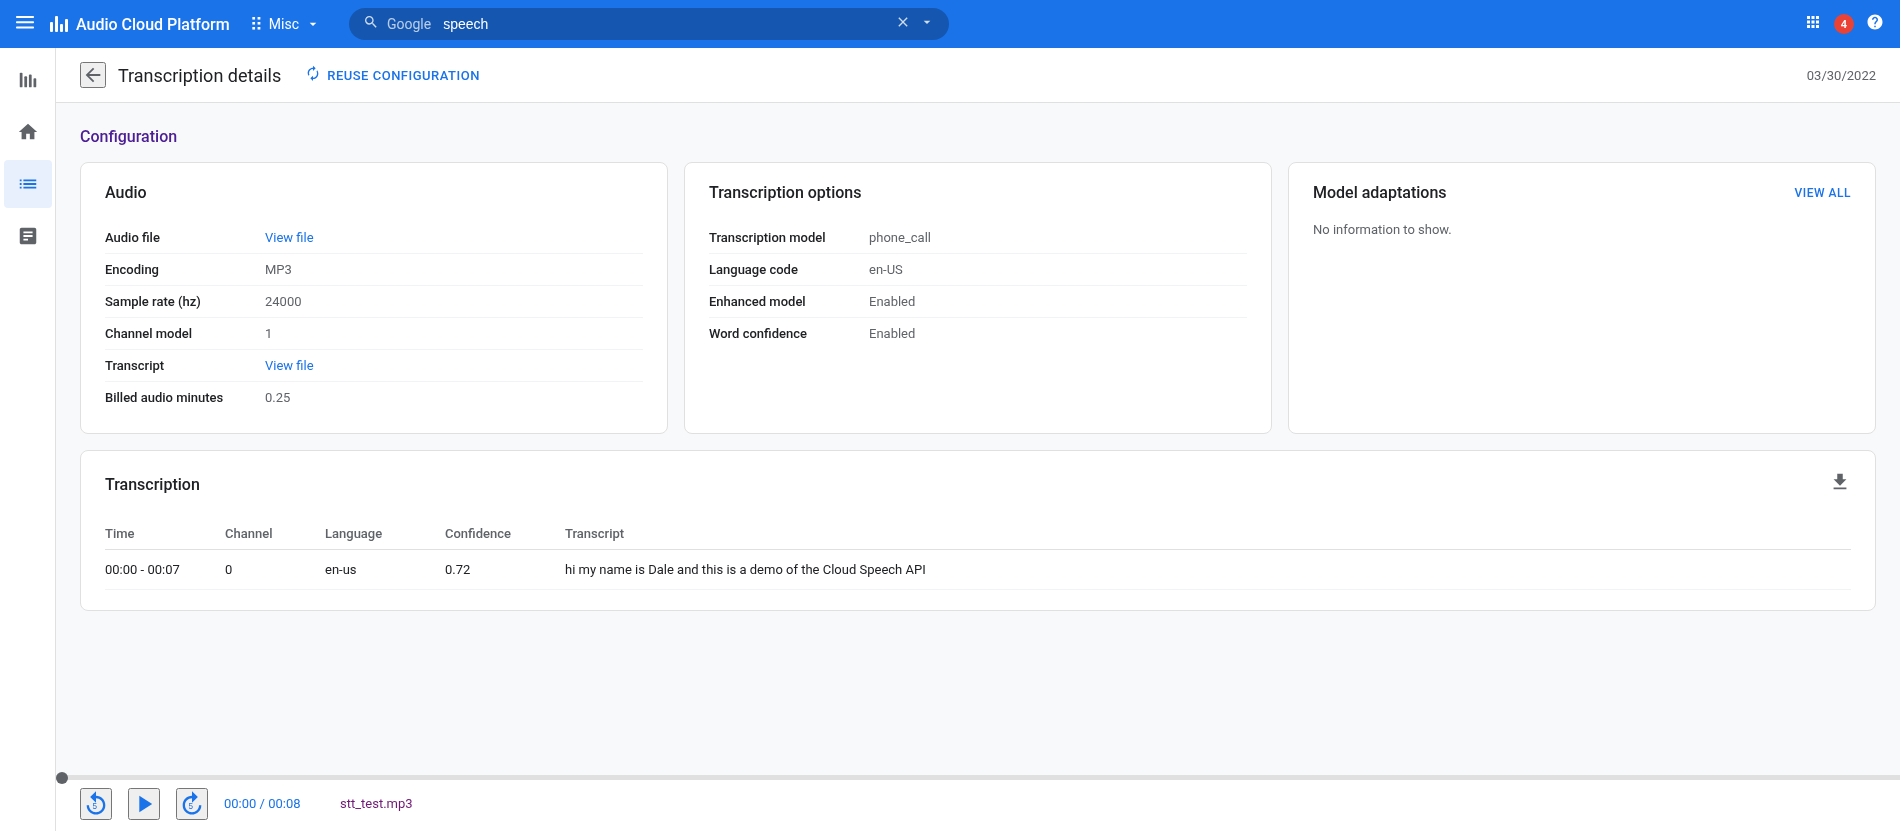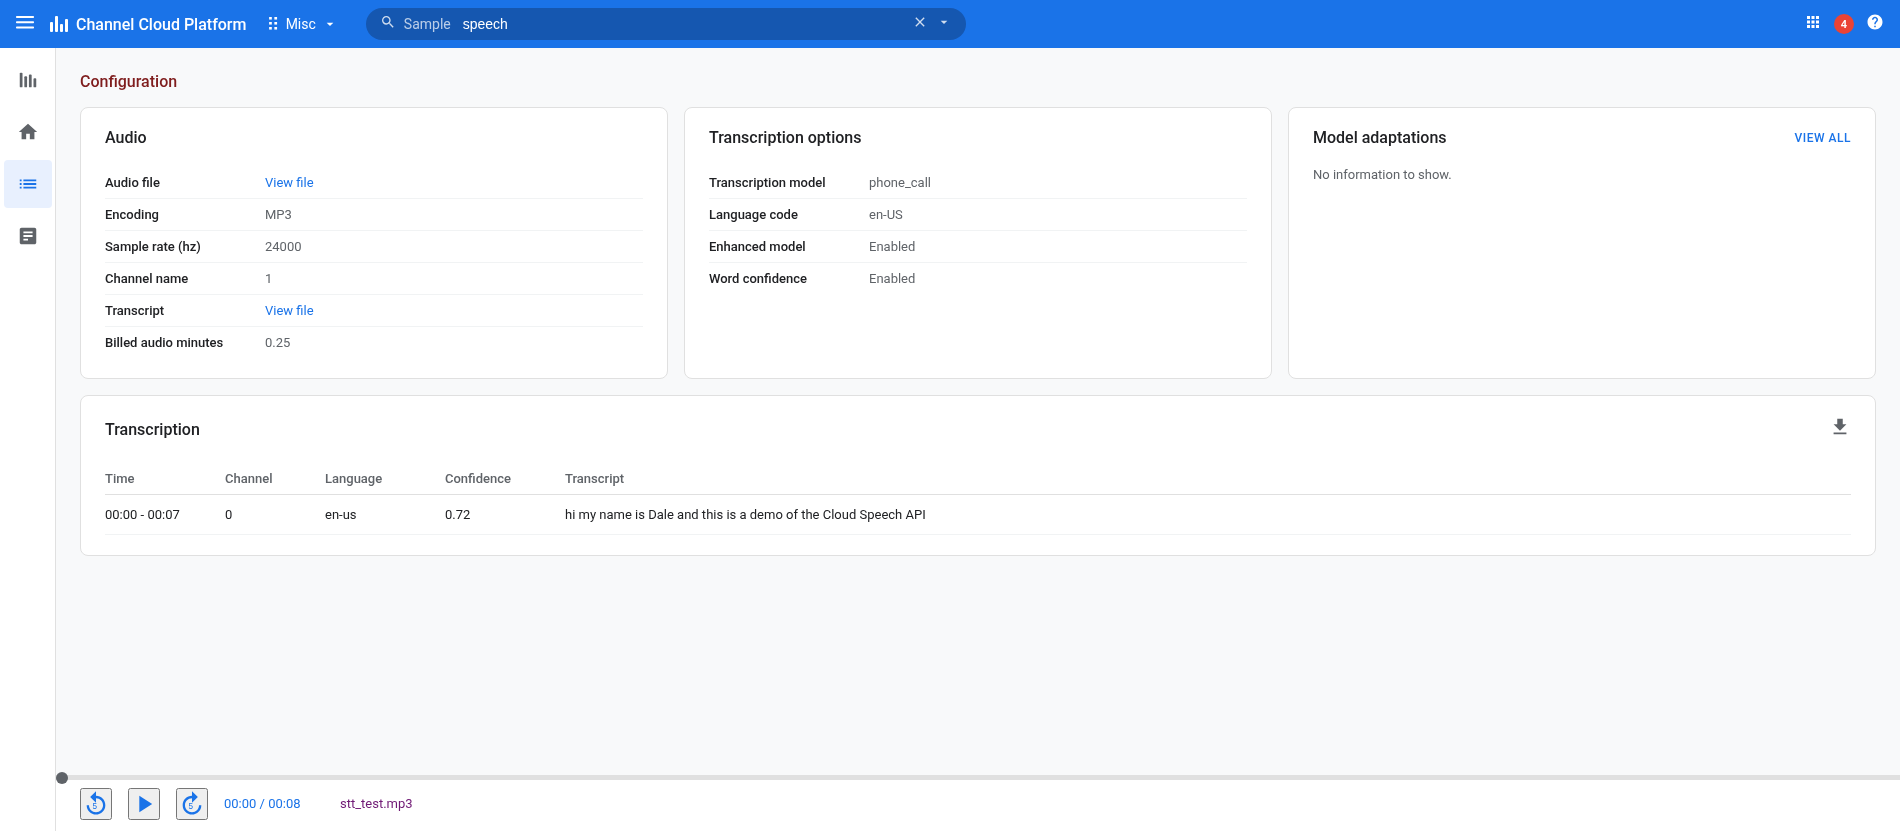--- a/index.html
+++ b/index.html
@@ -142,21 +142,21 @@
       font-size: 13px;
     }
 
     
     .page-body {
       padding: 24px;
     }
     .section-title {
       font-size: 16px;
       font-weight: 500;
-      color: #7f1d1d;
+      color: #4c1d95;
       margin-bottom: 16px;
     }
 
     
     .cards-row {
       display: flex;
       gap: 16px;
       margin-bottom: 16px;
     }
     .card {
@@ -322,36 +322,36 @@
         <rect y="18" width="24" height="2.5" rx="1"></rect>
       </svg>
   </span>
   <div class="nav-logo">
     <div class="nav-logo-icon">
       <div class="nav-logo-bar" style="height:10px;"></div>
       <div class="nav-logo-bar" style="height:16px;"></div>
       <div class="nav-logo-bar" style="height:8px;"></div>
       <div class="nav-logo-bar" style="height:13px;"></div>
     </div>
-    <span>Channel Cloud Platform</span>
+    <span>Audio Cloud Platform</span>
   </div>
   <div class="nav-project">
     <span class="project-dots">⠿</span>
     <span>Misc</span>
     <svg width="16" height="16" viewBox="0 0 24 24" fill="white">
         <path d="M7 10l5 5 5-5z"></path>
       </svg>
   </div>
   <div class="search-bar">
     <span class="search-icon">
       <svg width="16" height="16" viewBox="0 0 24 24" fill="rgba(255,255,255,0.8)">
           <path d="M15.5 14h-.79l-.28-.27A6.47 6.47 0 0 0 16 9.5 6.5 6.5 0 1 0 9.5 16c1.61 0 3.09-.59 4.23-1.57l.27.28v.79l5 4.99L20.49 19l-4.99-5zm-6 0C7.01 14 5 11.99 5 9.5S7.01 5 9.5 5 14 7.01 14 9.5 11.99 14 9.5 14z"></path>
         </svg>
     </span>
-    <span style="color:rgba(255,255,255,0.7);margin-right:4px;">Sample</span>
+    <span style="color:rgba(255,255,255,0.7);margin-right:4px;">Google</span>
     <input type="text" style="color: rgb(255, 255, 255);" value="speech">
     <span class="search-clear">
       <svg width="16" height="16" viewBox="0 0 24 24" fill="rgba(255,255,255,0.8)">
           <path d="M19 6.41L17.59 5 12 10.59 6.41 5 5 6.41 10.59 12 5 17.59 6.41 19 12 13.41 17.59 19 19 17.59 13.41 12z"></path>
         </svg>
     </span>
     <span class="search-dropdown">
       <svg width="16" height="16" viewBox="0 0 24 24" fill="rgba(255,255,255,0.8)">
           <path d="M7 10l5 5 5-5z"></path>
         </svg>
@@ -395,20 +395,37 @@
   </div>
   <div class="sidebar-item">
     <svg width="22" height="22" viewBox="0 0 24 24" fill="currentColor">
         <path d="M19 3H5c-1.1 0-2 .9-2 2v14c0 1.1.9 2 2 2h14c1.1 0 2-.9 2-2V5c0-1.1-.9-2-2-2zm-7 14H7v-2h5v2zm5-4H7v-2h10v2zm0-4H7V7h10v2z"></path>
       </svg>
   </div>
 </aside>
 
 <div class="main-content">
 
+  <div class="page-header">
+    <button class="back-btn">
+      <svg width="22" height="22" viewBox="0 0 24 24" fill="#5f6368">
+          <path d="M20 11H7.83l5.59-5.59L12 4l-8 8 8 8 1.41-1.41L7.83 13H20v-2z"></path>
+        </svg>
+    </button>
+    <h1 class="page-title">Transcription details</h1>
+    <div class="reuse-config-btn">
+      <span class="reuse-icon">
+        <svg width="16" height="16" viewBox="0 0 24 24" fill="#1a73e8">
+            <path d="M12 6v3l4-4-4-4v3c-4.42 0-8 3.58-8 8 0 1.57.46 3.03 1.24 4.26L6.7 14.8A5.87 5.87 0 0 1 6 12c0-3.31 2.69-6 6-6zm6.76 1.74L17.3 9.2c.44 1.21.7 2.52.7 3.8 0 3.31-2.69 6-6 6v-3l-4 4 4 4v-3c4.42 0 8-3.58 8-8 0-1.57-.46-3.03-1.24-4.26z"></path>
+          </svg>
+      </span>
+      <span>REUSE CONFIGURATION</span>
+    </div>
+    <span class="page-date">03/30/2022</span>
+  </div>
 
   <div class="page-body">
     <h2 class="section-title">Configuration</h2>
 
     <div class="cards-row">
 
       <div class="card">
         <div class="card-title">Audio</div>
 
         <div class="card-row">
@@ -417,21 +434,21 @@
         </div>
         <div class="card-row">
           <span class="card-label">Encoding</span>
           <span class="card-value">MP3</span>
         </div>
         <div class="card-row">
           <span class="card-label">Sample rate (hz)</span>
           <span class="card-value">24000</span>
         </div>
         <div class="card-row">
-          <span class="card-label">Channel name</span>
+          <span class="card-label">Channel model</span>
           <span class="card-value">1</span>
         </div>
         <div class="card-row">
           <span class="card-label">Transcript</span>
           <a class="card-link">View file</a>
         </div>
         <div class="card-row">
           <span class="card-label">Billed audio minutes</span>
           <span class="card-value">0.25</span>
         </div>

